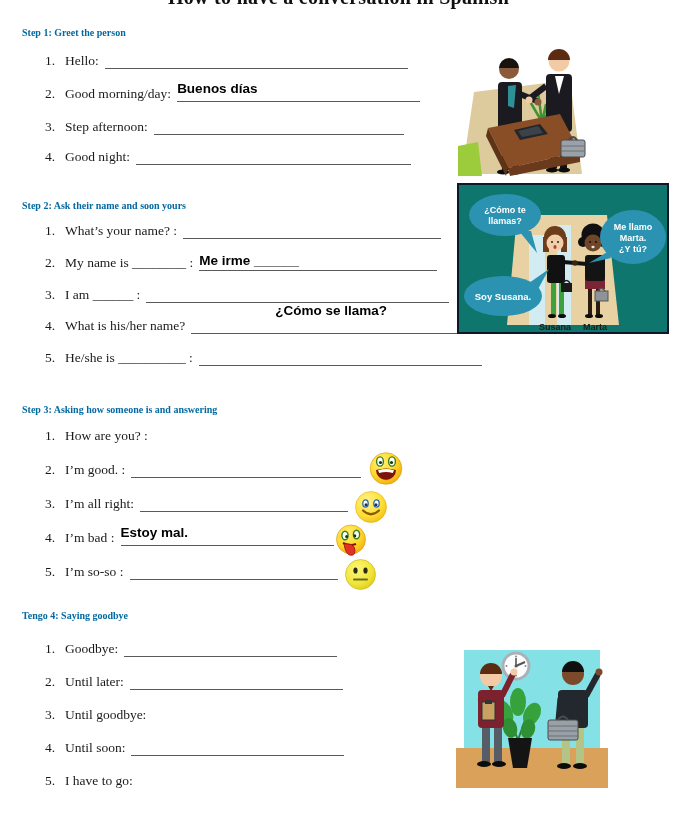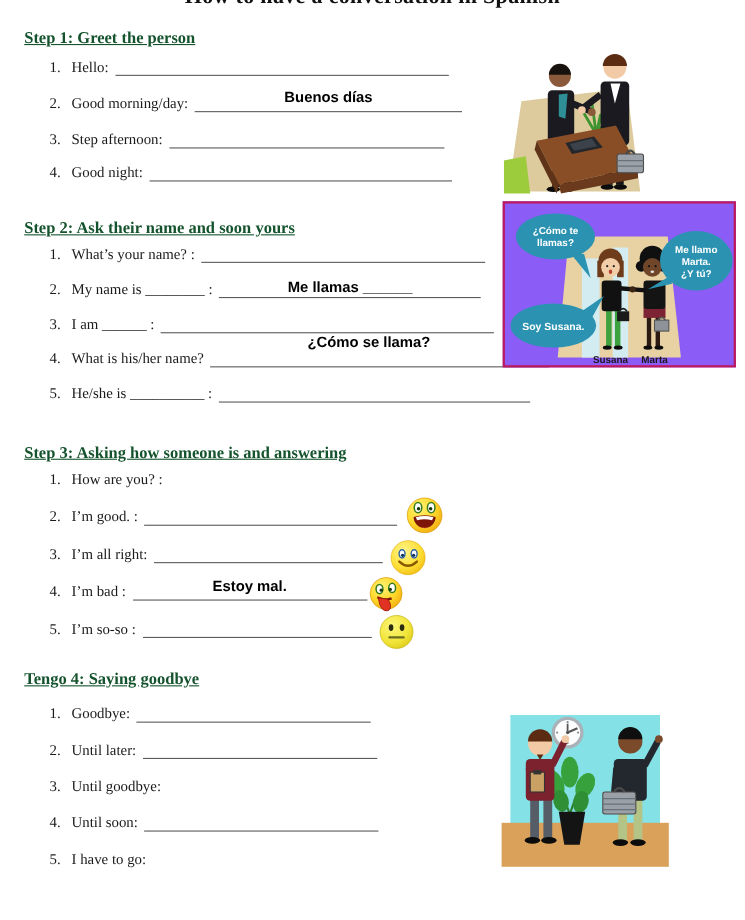--- a/index.html
+++ b/index.html
@@ -7,44 +7,44 @@
     position:relative; width:677px; height:836px; background:#ffffff;
     overflow:hidden; font-family:"Liberation Serif", serif; color:#1a1a1a;
   }
   
   .title-clip { position:absolute; top:0; left:0; width:677px; height:11px; overflow:hidden; }
   .title-clip .title {
     position:absolute; top:-14px; left:0; width:100%; text-align:center;
     font-weight:bold; font-size:20px; color:#111; letter-spacing:0.3px;
   }
   .heading {
-    position:absolute; left:22px; font-weight:bold; font-size:15px;
-    text-decoration:underline; color:#14532d; white-space:nowrap;
+    position:absolute; left:22px; font-weight:bold; font-size:10px;
+    color:#0369a1; white-space:nowrap;
   }
   .row {
     position:absolute; left:45px; display:flex; align-items:flex-end;
     font-size:13.5px; white-space:nowrap; height:17px;
   }
   .row .num { width:20px; flex:none; }
   .row .lbl { margin-right:6px; }
   .line { position:relative; border-bottom:1px solid #5a5a5a; height:15px; flex:none; }
   .ans {
-    position:absolute; left:0; right:0; bottom:2px; text-align:center;
+    position:absolute; left:0; right:0; bottom:2px; text-align:left;
     font-family:"Liberation Sans", sans-serif; font-weight:bold;
     font-size:13.5px; color:#000;
   }
   .ans.on-line { bottom:0; }
   .ans.raised { bottom:5px; }
   .ans.wrap2 {
     bottom:auto; top:-14px; left:50%; width:120px; margin-left:-70px;
     line-height:14px; white-space:normal;
   }
   .clipart { position:absolute; }
   .framed {
-    box-sizing:border-box; border:2px solid #be185d; background:#8b5cf6;
+    box-sizing:border-box; border:2px solid #0f172a; background:#0f766e;
   }
   .emoji { position:absolute; }
   svg { display:block; }
 </style>
 </head>
 <body>
 
 <div class="page">
 
   <div class="title-clip">
@@ -127,21 +127,21 @@
 
   <div class="row" style="top:222px">
     <span class="num">1.</span>
     <span class="lbl">What’s your name? :</span>
     <span class="line" style="width:258px"></span>
   </div>
   <div class="row" style="top:254px">
     <span class="num">2.</span>
     <span class="lbl">My name is ________ :</span>
     <span class="line" style="width:238px">
-      <span class="ans">Me llamas ______</span>
+      <span class="ans">Me irme ______</span>
     </span>
   </div>
   <div class="row" style="top:286px">
     <span class="num">3.</span>
     <span class="lbl">I am ______ :</span>
     <span class="line" style="width:303px"></span>
   </div>
   <div class="row" style="top:317px">
     <span class="num">4.</span>
     <span class="lbl">What is his/her name?</span>

